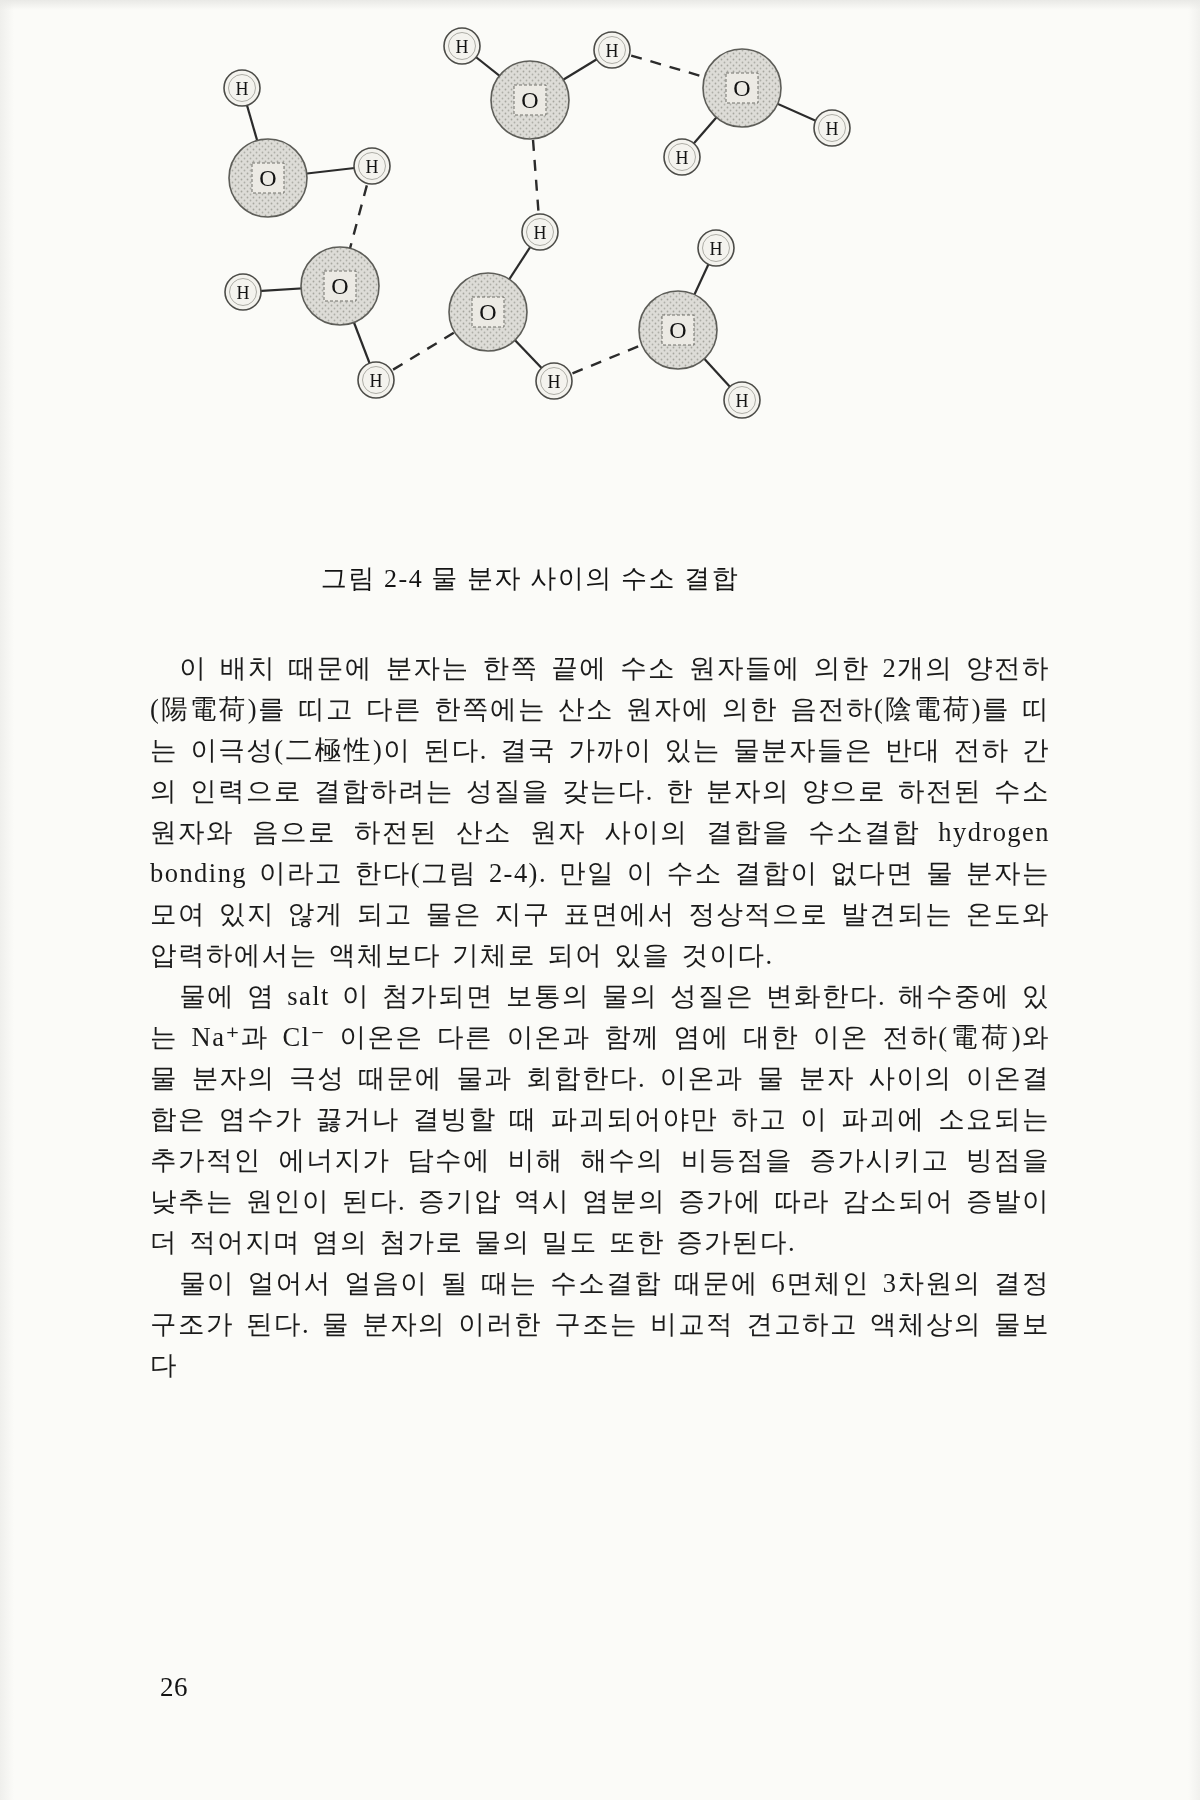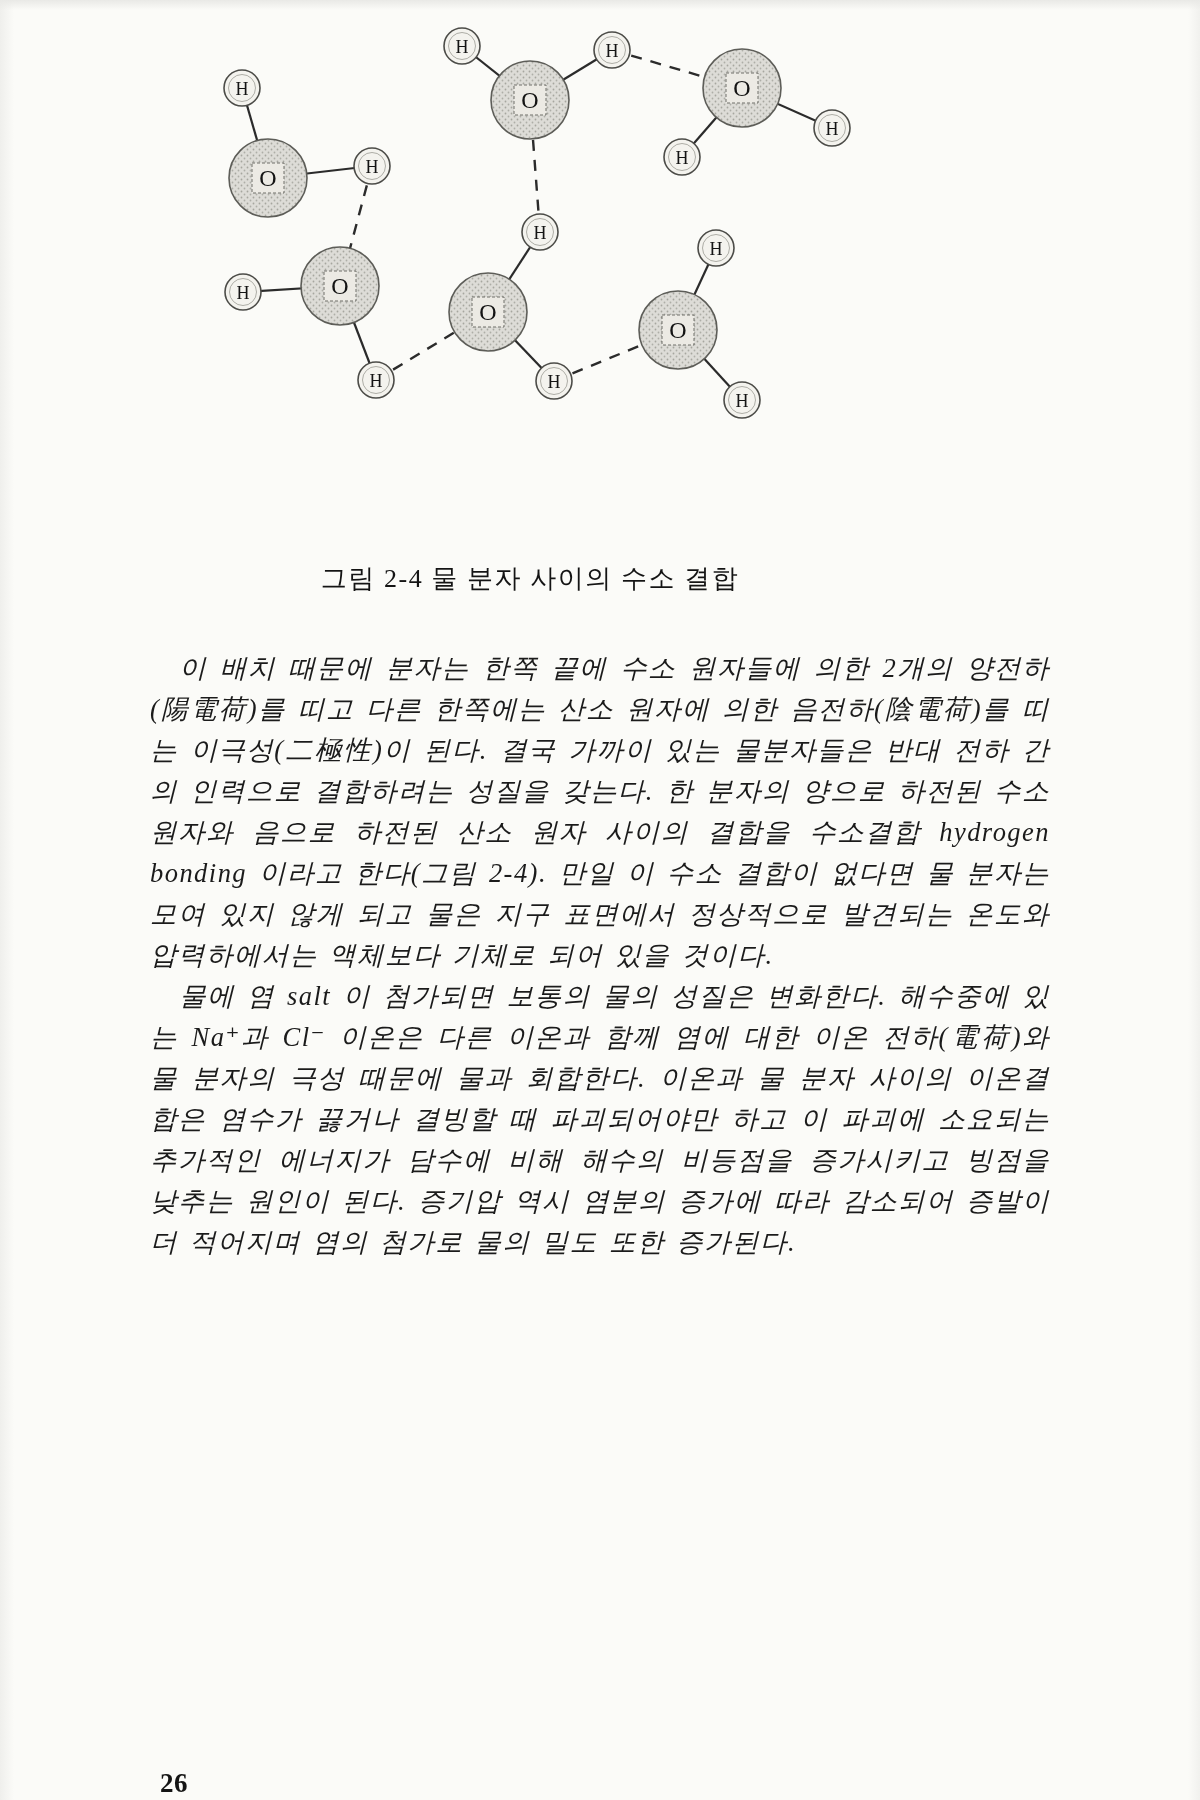--- a/index.html
+++ b/index.html
@@ -36,32 +36,31 @@
     color:#141414;
   }
   .body-text{
     margin:52px 150px 0 150px;
     width:900px;
     font-size:26.5px;
     line-height:41px;
     letter-spacing:0.055em;
     word-spacing:0.12em;
     text-align:justify;
-    font-style:italic;
   }
   .body-text p{
     margin:0;
     text-indent:1.1em;
   }
   .page-number{
     position:absolute;
     left:160px;
-    top:1768px;
+    top:1672px;
     font-size:27px;
-    font-weight:700;
+    font-weight:400;
     letter-spacing:0.02em;
     color:#141414;
   }
 </style>
 </head>
 <body>
 
 <div class="page">
 
   <figure class="figure">
@@ -186,17 +185,18 @@
             <text x="742" y="546.5" text-anchor="middle" font-size="18" font-family="Liberation Serif, DejaVu Serif, serif" fill="#141414">H</text>
           </g>
         </g>
     </svg>
     <figcaption>그림 2-4  물 분자 사이의 수소 결합</figcaption>
   </figure>
 
   <main class="body-text">
     <p>이 배치 때문에 분자는 한쪽 끝에 수소 원자들에 의한 2개의 양전하(陽電荷)를 띠고 다른 한쪽에는 산소 원자에 의한 음전하(陰電荷)를 띠는 이극성(二極性)이 된다. 결국 가까이 있는 물분자들은 반대 전하 간의 인력으로 결합하려는 성질을 갖는다. 한 분자의 양으로 하전된 수소 원자와 음으로 하전된 산소 원자 사이의 결합을 수소결합 hydrogen bonding 이라고 한다(그림 2-4). 만일 이 수소 결합이 없다면 물 분자는 모여 있지 않게 되고 물은 지구 표면에서 정상적으로 발견되는 온도와 압력하에서는 액체보다 기체로 되어 있을 것이다.</p>
     <p>물에 염 salt 이 첨가되면 보통의 물의 성질은 변화한다. 해수중에 있는 Na⁺과 Cl⁻ 이온은 다른 이온과 함께 염에 대한 이온 전하(電荷)와 물 분자의 극성 때문에 물과 회합한다. 이온과 물 분자 사이의 이온결합은 염수가 끓거나 결빙할 때 파괴되어야만 하고 이 파괴에 소요되는 추가적인 에너지가 담수에 비해 해수의 비등점을 증가시키고 빙점을 낮추는 원인이 된다. 증기압 역시 염분의 증가에 따라 감소되어 증발이 더 적어지며 염의 첨가로 물의 밀도 또한 증가된다.</p>
+    <p>물이 얼어서 얼음이 될 때는 수소결합 때문에 6면체인 3차원의 결정구조가 된다. 물 분자의 이러한 구조는 비교적 견고하고 액체상의 물보다</p>
   </main>
 
   <div class="page-number">26</div>
 
 </div>
 
 </body></html>

